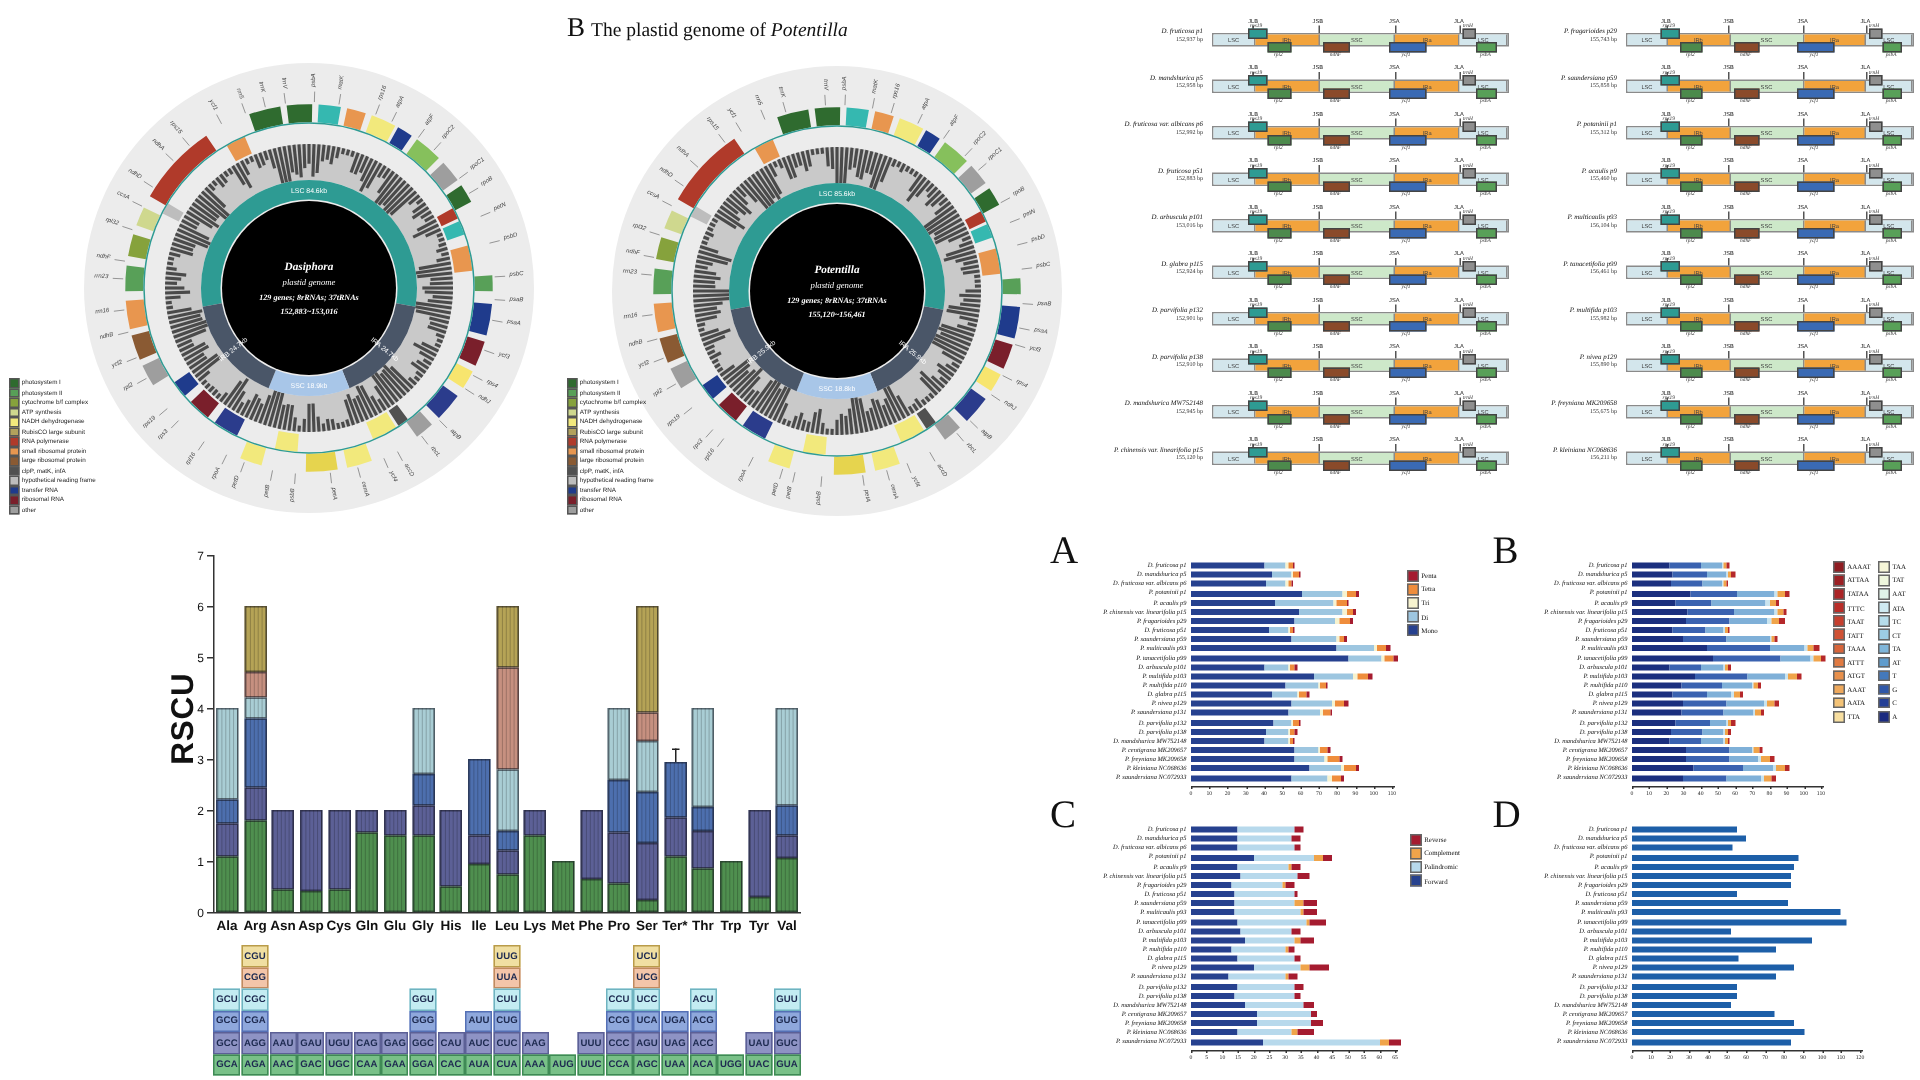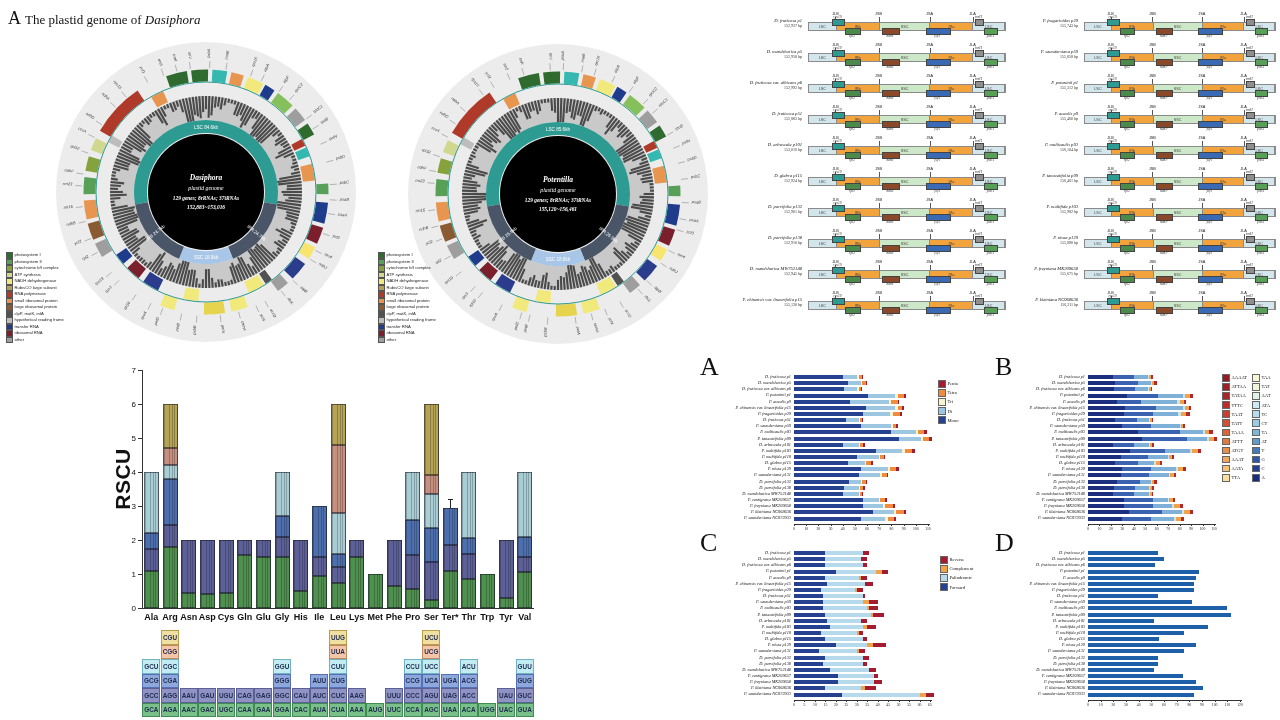--- a/index.html
+++ b/index.html
@@ -45,23 +45,20 @@
   .rscu-ytick{position:absolute;font-family:"Liberation Sans",sans-serif;font-size:8px;text-align:right;width:16px;}
   .codon{position:absolute;width:18px;height:14.5px;box-sizing:border-box;border:0.6px solid;
      font-family:"Liberation Sans",sans-serif;font-size:6.4px;font-weight:700;color:#1d2a50;
      display:flex;align-items:center;justify-content:center;}
 </style>
 </head>
 <body>
 
 <div id="fig">
 
-  <div class="abs panel-title" style="left:8px;top:8px;">
-    <span class="letter">A</span><span>The plastid genome of </span><span class="sp">Dasiphora</span>
-  </div>
   <svg id="mapA" class="abs" style="left:38px;top:32px;" width="336" height="318" viewBox="0 0 336 318">
       <circle cx="168" cy="160" r="150" fill="#ececec"></circle>
       <line x1="171.58053959778854" y1="36.051705392173034" x2="171.78266683314757" y2="29.05462424495701" stroke="#8a8a8a" stroke-width="0.6"></line>
       <text x="171.86929279115859" y="26.055875181864423" font-size="4" fill="#444" text-anchor="start" transform="rotate(-88.34533607681756 171.86929279115859 26.055875181864423)" font-family="Liberation Sans, sans-serif" font-style="italic">psbA</text>
       <line x1="187.9696153416141" y1="37.618569778303495" x2="189.0969323367052" y2="30.709940652885138" stroke="#8a8a8a" stroke-width="0.6"></line>
       <text x="189.58006819174426" y="27.74909959913441" font-size="4" fill="#444" text-anchor="start" transform="rotate(-80.73242650268114 189.58006819174426 27.74909959913441)" font-family="Liberation Sans, sans-serif" font-style="italic">matK</text>
       <line x1="212.49910544172658" y1="44.25964569396679" x2="215.01115171666277" y2="37.7259160154004" stroke="#8a8a8a" stroke-width="0.6"></line>
       <text x="216.08774297734968" y="34.92574615315766" font-size="4" fill="#444" text-anchor="start" transform="rotate(-68.96956836887392 216.08774297734968 34.92574615315766)" font-family="Liberation Sans, sans-serif" font-style="italic">rps16</text>
       <line x1="223.26042598964577" y1="48.99421042376717" x2="226.3799661664806" y2="42.72775456059273" stroke="#8a8a8a" stroke-width="0.6"></line>
       <text x="227.71691195655268" y="40.04213061923227" font-size="4" fill="#444" text-anchor="start" transform="rotate(-63.535156737124325 227.71691195655268 40.04213061923227)" font-family="Liberation Sans, sans-serif" font-style="italic">atpA</text>
@@ -430,20 +427,23 @@
       <div class="li">
         <div class="sw" style="background: rgb(122, 31, 43);"></div>
         <div>ribosomal RNA</div>
       </div>
       <div class="li">
         <div class="sw" style="background: rgb(158, 158, 158);"></div>
         <div>other</div>
       </div>
     </div>
 
+  <div class="abs panel-title" style="left:378px;top:8px;">
+    <span class="letter">B</span><span>The plastid genome of </span><span class="sp">Potentilla</span>
+  </div>
   <svg id="mapB" class="abs" style="left:390px;top:34px;" width="336" height="318" viewBox="0 0 336 318">
       <circle cx="168" cy="160" r="150" fill="#ececec"></circle>
       <line x1="173.3051806709011" y1="36.113539650012214" x2="173.6046666765165" y2="29.119949146383874" stroke="#8a8a8a" stroke-width="0.6"></line>
       <text x="173.73301782178024" y="26.122696073400277" font-size="4" fill="#444" text-anchor="start" transform="rotate(-87.54792524005487 173.73301782178024 26.122696073400277)" font-family="Liberation Sans, sans-serif" font-style="italic">psbA</text>
       <line x1="191.63007581964916" y1="38.27235516630729" x2="192.96403171269387" y2="31.400633280534322" stroke="#8a8a8a" stroke-width="0.6"></line>
       <text x="193.53572709542732" y="28.45560961520306" font-size="4" fill="#444" text-anchor="start" transform="rotate(-79.01423377291432 193.53572709542732 28.45560961520306)" font-family="Liberation Sans, sans-serif" font-style="italic">matK</text>
       <line x1="204.13198643966854" y1="41.38094775322301" x2="206.1716953515853" y2="34.68471093284043" stroke="#8a8a8a" stroke-width="0.6"></line>
       <text x="207.04585631383534" y="31.814895152676485" font-size="4" fill="#444" text-anchor="start" transform="rotate(-73.0589888078314 207.04585631383534 31.814895152676485)" font-family="Liberation Sans, sans-serif" font-style="italic">rps16</text>
       <line x1="221.90111323955688" y1="48.32784594386804" x2="224.94391801920926" y2="42.02377273102189" stroke="#8a8a8a" stroke-width="0.6"></line>
       <text x="226.24797721048887" y="39.32202706837353" font-size="4" fill="#444" text-anchor="start" transform="rotate(-64.23465948060856 226.24797721048887 39.32202706837353)" font-family="Liberation Sans, sans-serif" font-style="italic">atpA</text>

